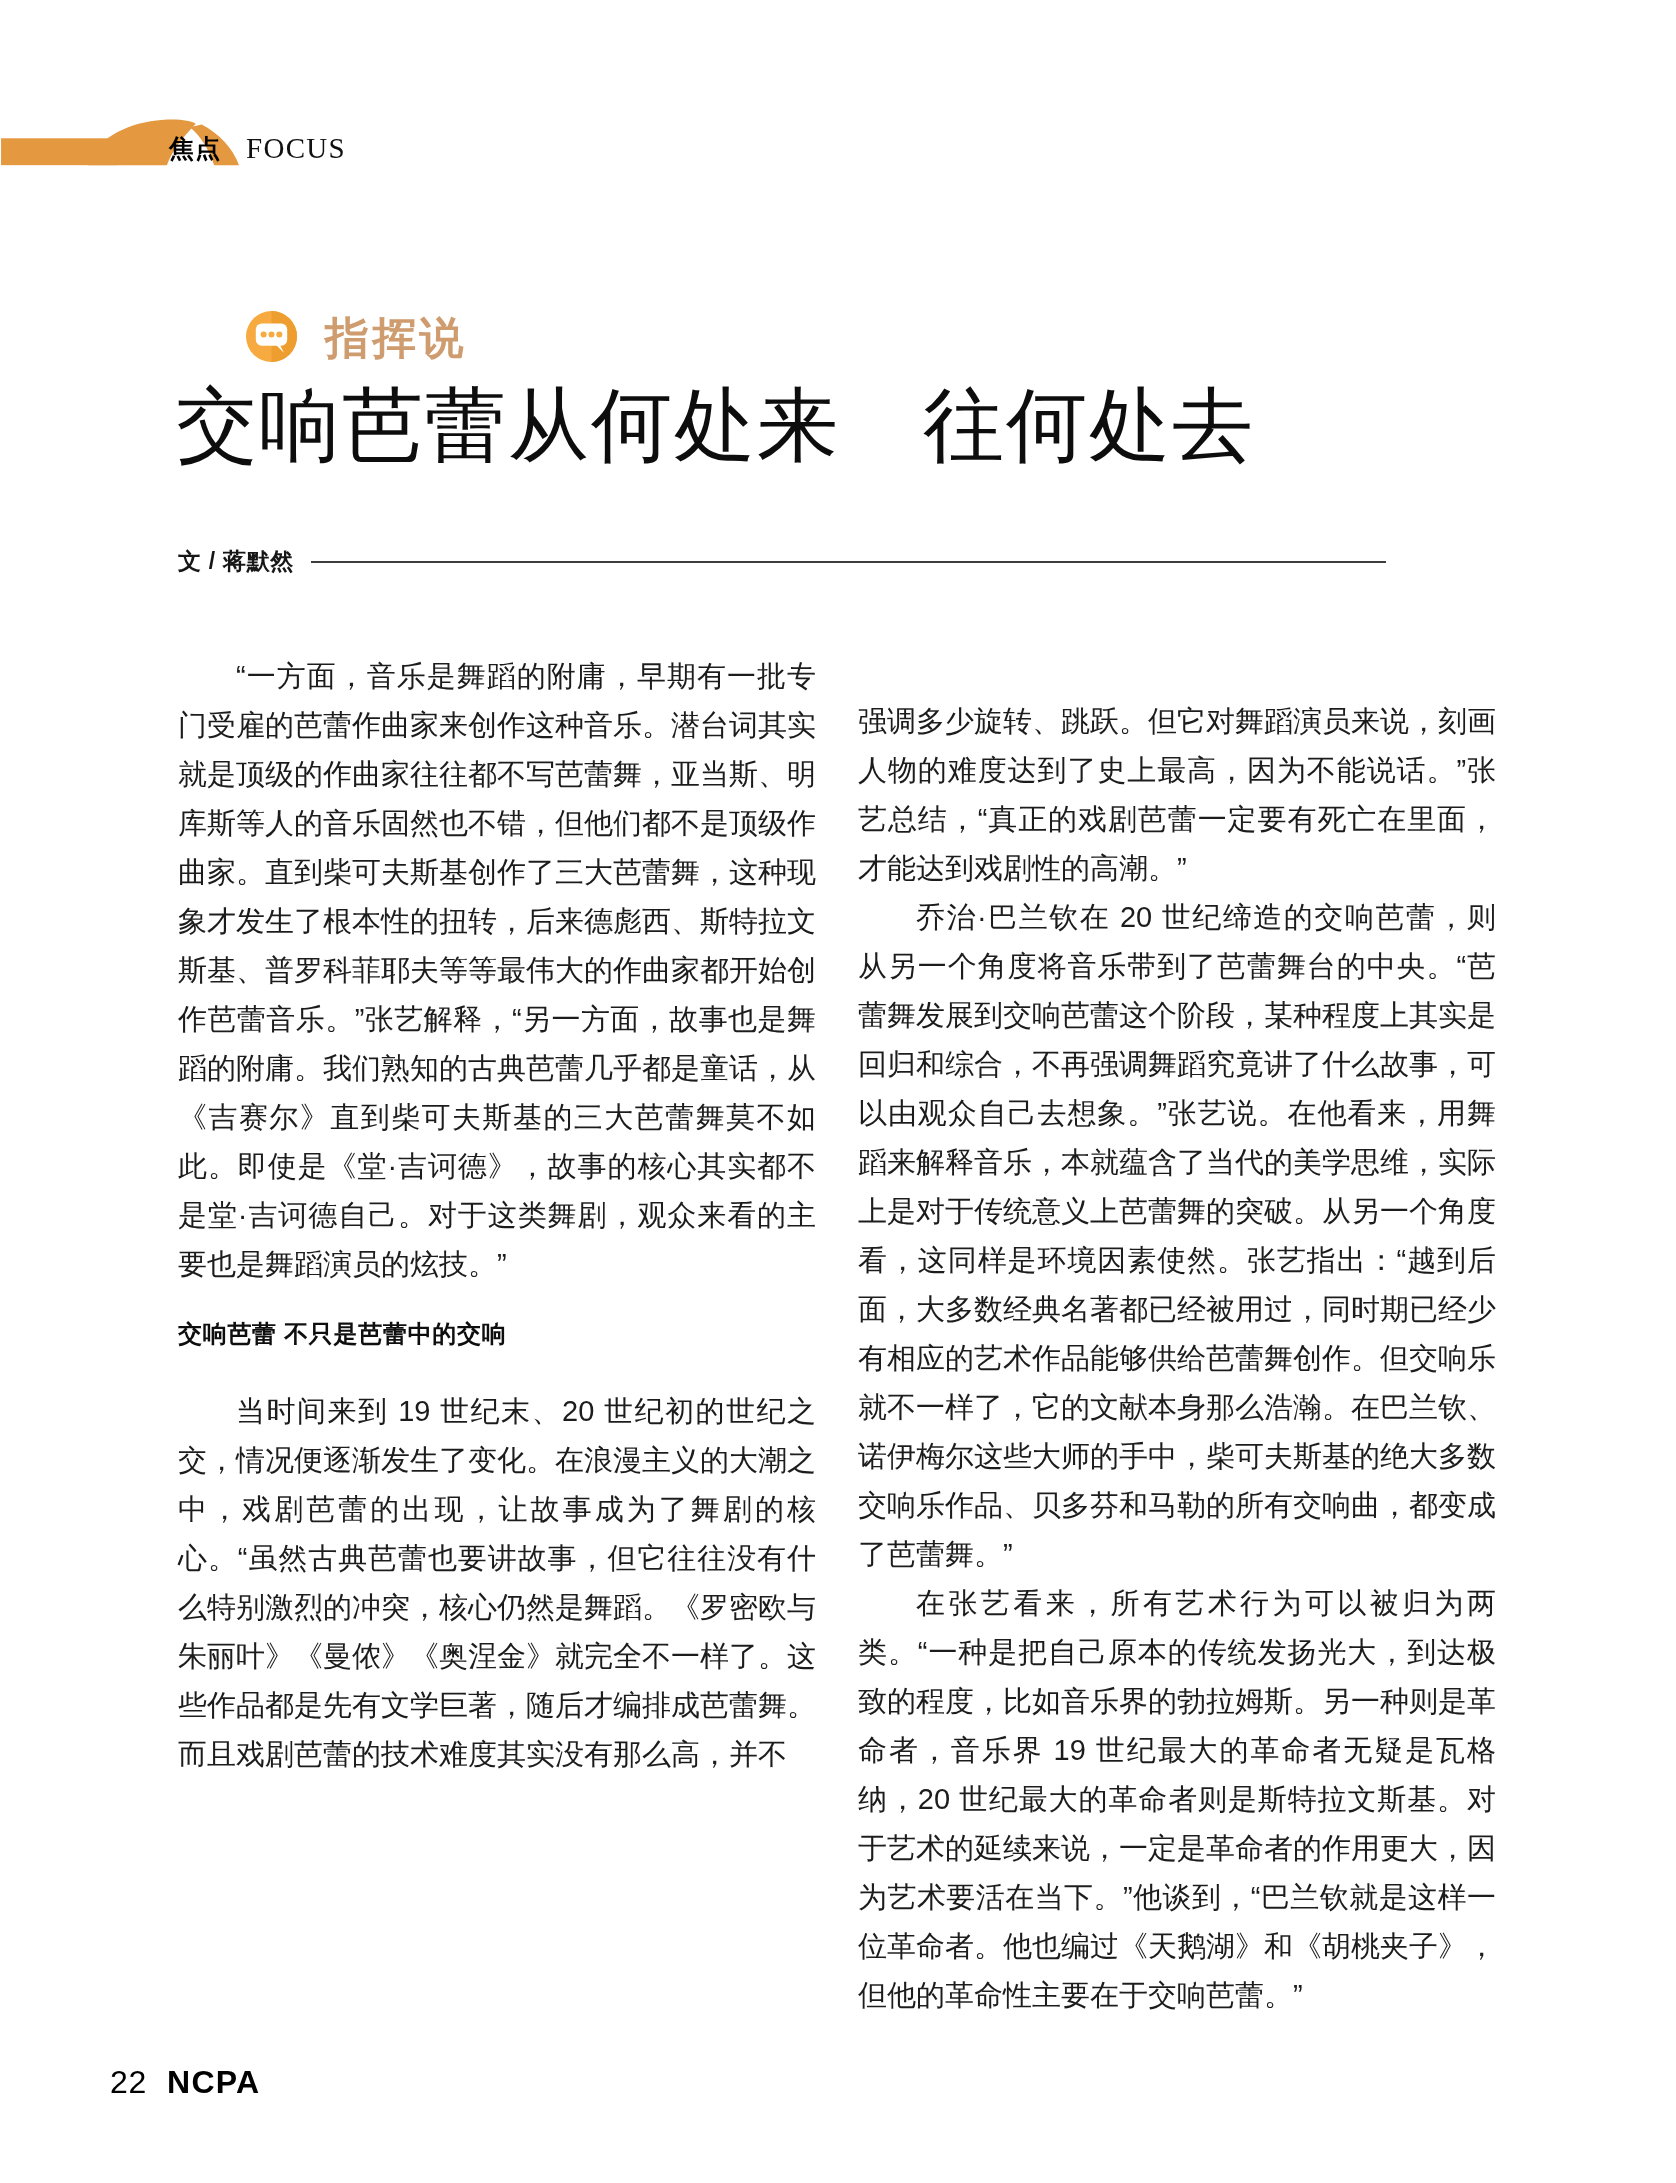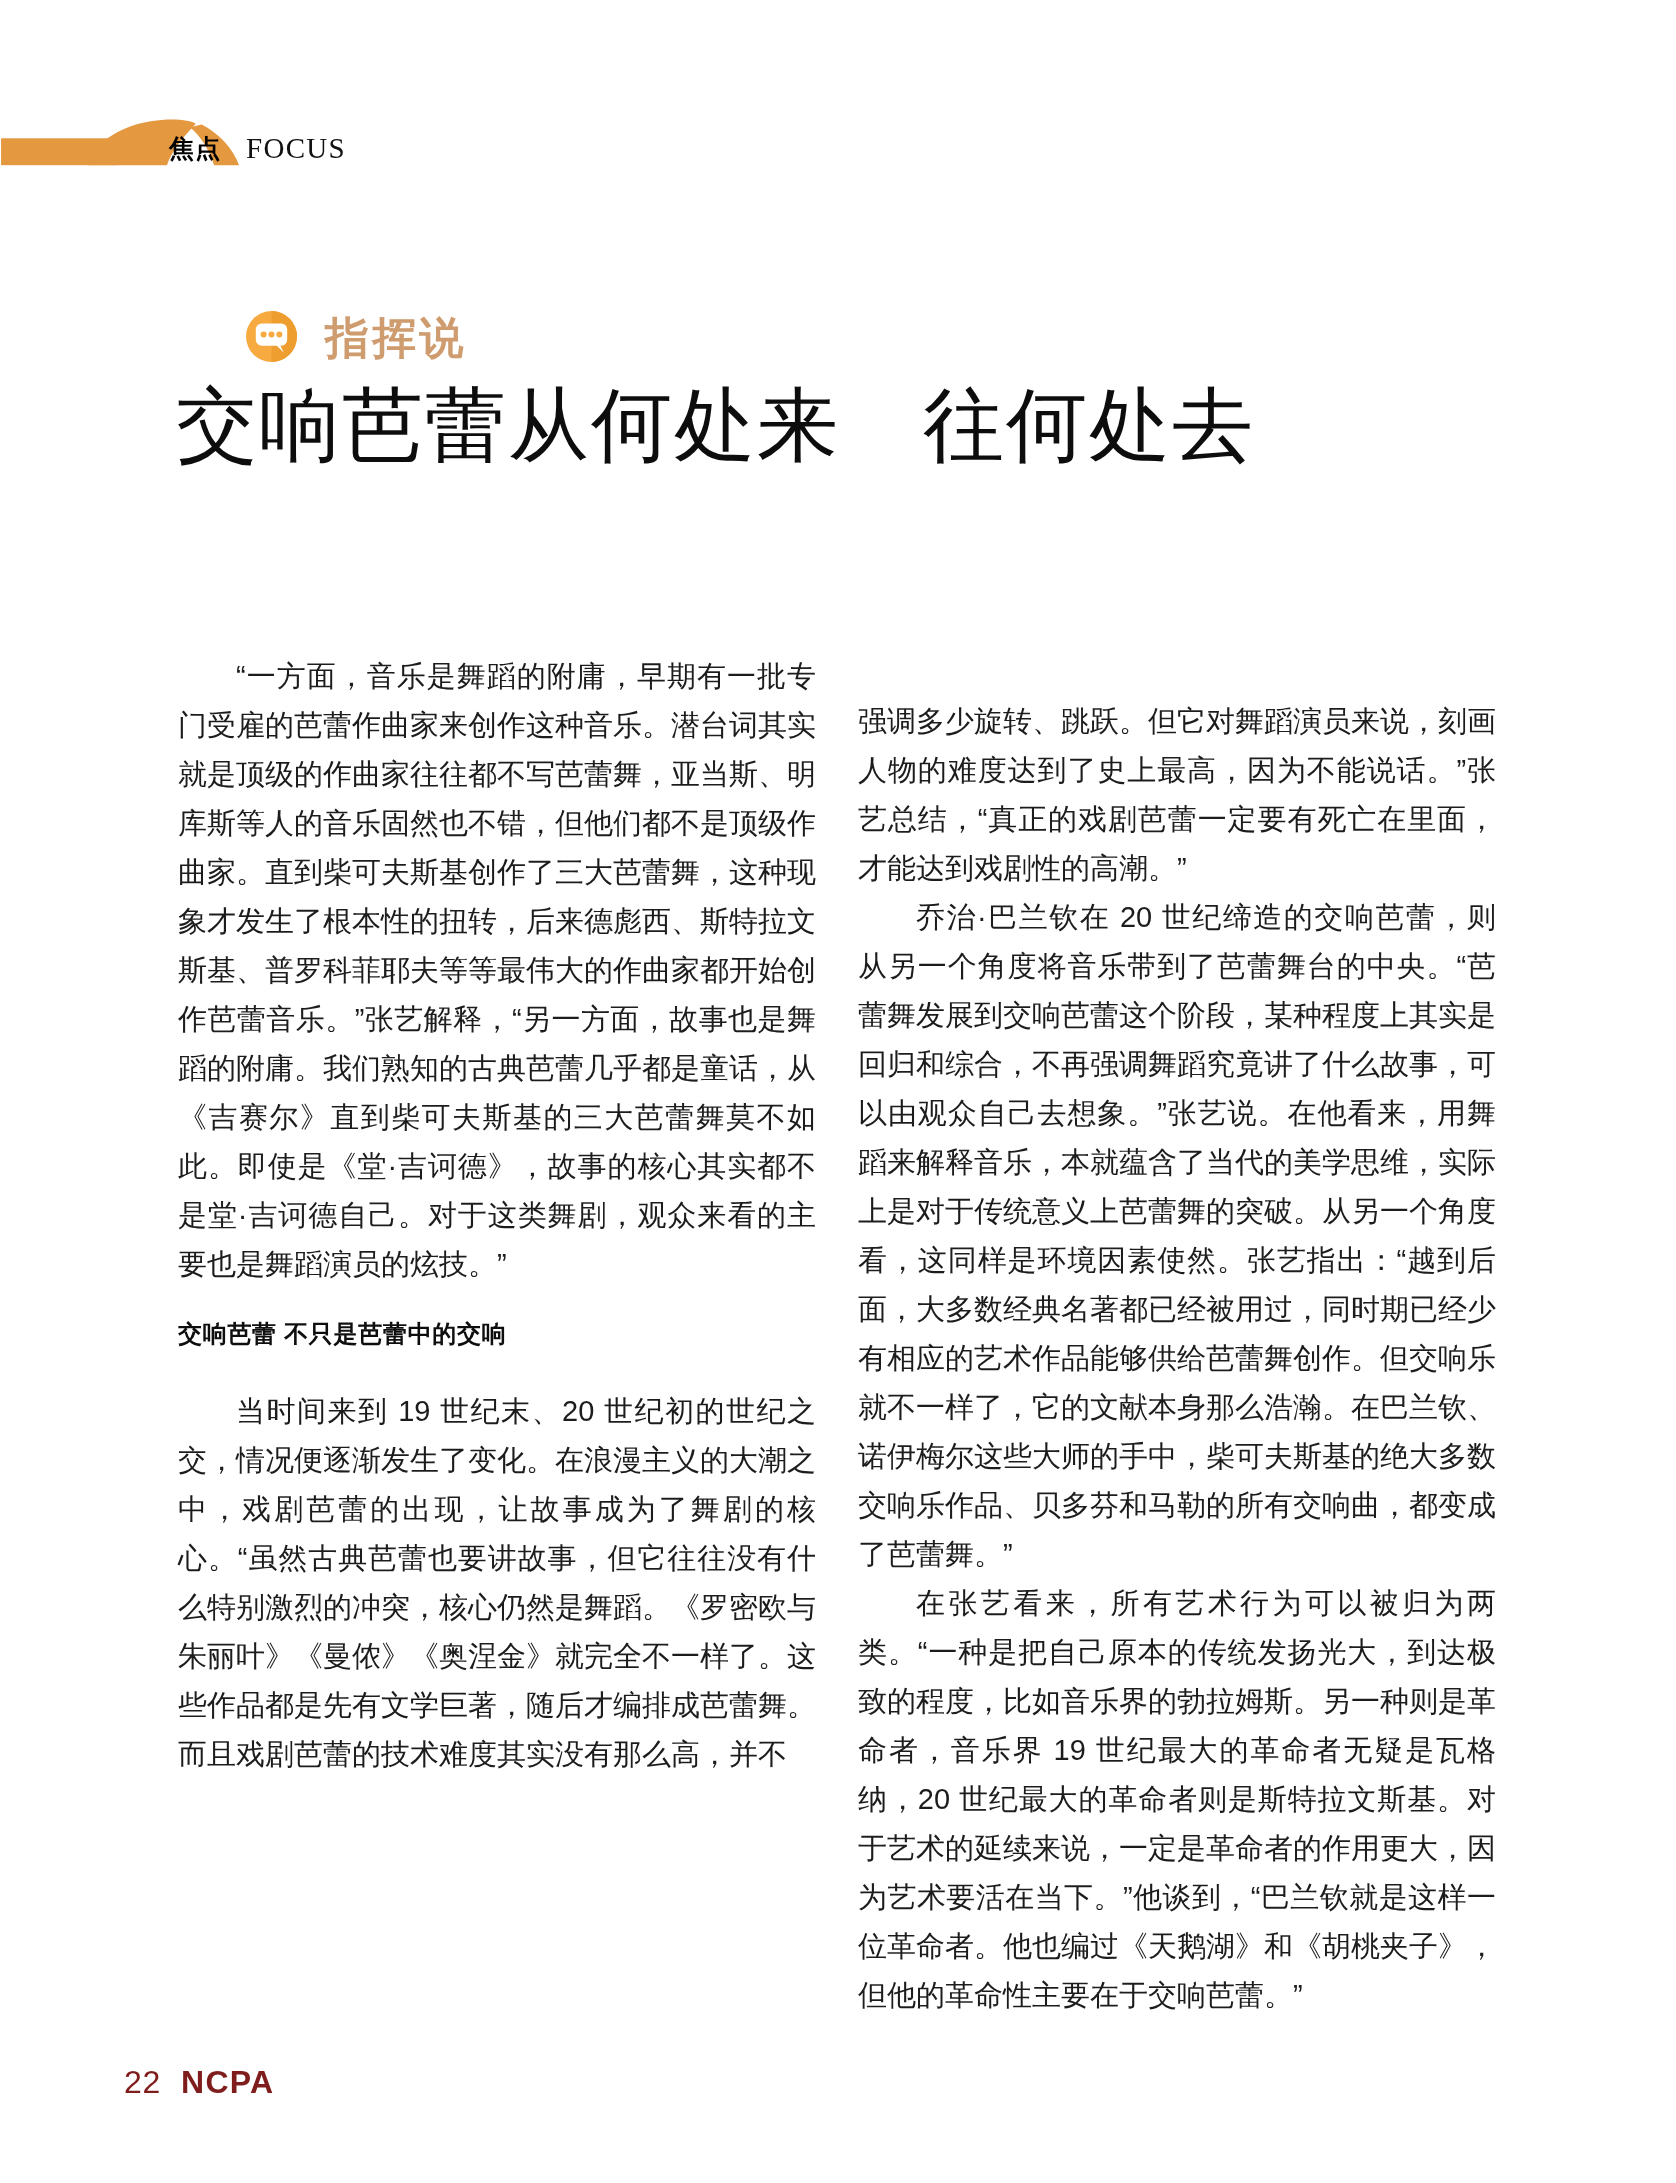--- a/index.html
+++ b/index.html
@@ -70,21 +70,21 @@
   .col p{margin:0;text-indent:2em;}
   .col p.cont{text-indent:0;margin-top:45px;}
   .subheading{
     margin:30px 0 38px 0;
     font-size:24px;font-weight:800;color:#0e0e0e;
     line-height:1.25;text-indent:0;letter-spacing:0.7px;
   }
   
   .footer{
     position:absolute;left:110px;top:2064px;
-    font-size:32px;color:#7f1d1d;display:flex;align-items:baseline;gap:20px;margin-left:14px;
+    font-size:32px;color:#000000;display:flex;align-items:baseline;gap:20px;
   }
   .footer .num{font-weight:400;letter-spacing:0.7px;}
   .footer .brand{font-weight:700;letter-spacing:1.3px;}
 </style>
 </head>
 <body>
 
 <div class="page">
 
   <div class="masthead">
@@ -105,20 +105,24 @@
       <path d="M44,50 L58,64 L51,50 Z" fill="#ffffff"></path>
       <circle cx="27" cy="36" r="4.6" fill="var(--icon-orange)"></circle>
       <circle cx="39" cy="36" r="4.6" fill="var(--icon-orange)"></circle>
       <circle cx="51" cy="36" r="4.6" fill="var(--icon-orange)"></circle>
     </svg>
     <span class="kicker-label">指挥说</span>
   </div>
 
   <h1 class="title">交响芭蕾从何处来　往何处去</h1>
 
+  <div class="byline-row">
+    <span class="byline">文 / 蒋默然</span>
+    <span class="byline-rule"></span>
+  </div>
 
   <div class="col col-left">
     <p>“一方面，音乐是舞蹈的附庸，早期有一批专门受雇的芭蕾作曲家来创作这种音乐。潜台词其实就是顶级的作曲家往往都不写芭蕾舞，亚当斯、明库斯等人的音乐固然也不错，但他们都不是顶级作曲家。直到柴可夫斯基创作了三大芭蕾舞，这种现象才发生了根本性的扭转，后来德彪西、斯特拉文斯基、普罗科菲耶夫等等最伟大的作曲家都开始创作芭蕾音乐。”张艺解释，“另一方面，故事也是舞蹈的附庸。我们熟知的古典芭蕾几乎都是童话，从《吉赛尔》直到柴可夫斯基的三大芭蕾舞莫不如此。即使是《堂·吉诃德》，故事的核心其实都不是堂·吉诃德自己。对于这类舞剧，观众来看的主要也是舞蹈演员的炫技。”</p>
     <h2 class="subheading">交响芭蕾 不只是芭蕾中的交响</h2>
     <p>当时间来到 19 世纪末、20 世纪初的世纪之交，情况便逐渐发生了变化。在浪漫主义的大潮之中，戏剧芭蕾的出现，让故事成为了舞剧的核心。“虽然古典芭蕾也要讲故事，但它往往没有什么特别激烈的冲突，核心仍然是舞蹈。《罗密欧与朱丽叶》《曼侬》《奥涅金》就完全不一样了。这些作品都是先有文学巨著，随后才编排成芭蕾舞。而且戏剧芭蕾的技术难度其实没有那么高，并不</p>
   </div>
 
   <div class="col col-right">
     <p class="cont">强调多少旋转、跳跃。但它对舞蹈演员来说，刻画人物的难度达到了史上最高，因为不能说话。”张艺总结，“真正的戏剧芭蕾一定要有死亡在里面，才能达到戏剧性的高潮。”</p>
     <p>乔治·巴兰钦在 20 世纪缔造的交响芭蕾，则从另一个角度将音乐带到了芭蕾舞台的中央。“芭蕾舞发展到交响芭蕾这个阶段，某种程度上其实是回归和综合，不再强调舞蹈究竟讲了什么故事，可以由观众自己去想象。”张艺说。在他看来，用舞蹈来解释音乐，本就蕴含了当代的美学思维，实际上是对于传统意义上芭蕾舞的突破。从另一个角度看，这同样是环境因素使然。张艺指出：“越到后面，大多数经典名著都已经被用过，同时期已经少有相应的艺术作品能够供给芭蕾舞创作。但交响乐就不一样了，它的文献本身那么浩瀚。在巴兰钦、诺伊梅尔这些大师的手中，柴可夫斯基的绝大多数交响乐作品、贝多芬和马勒的所有交响曲，都变成了芭蕾舞。”</p>

